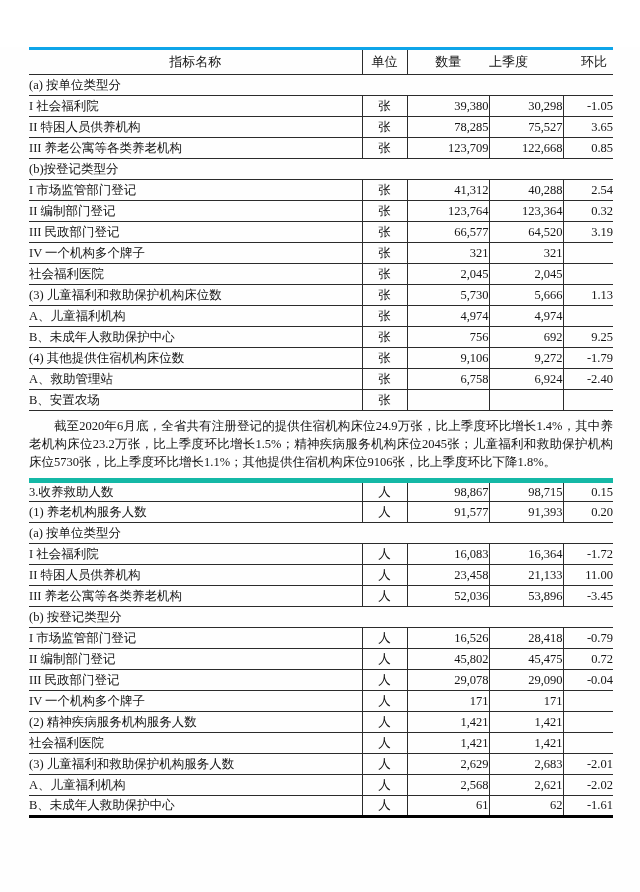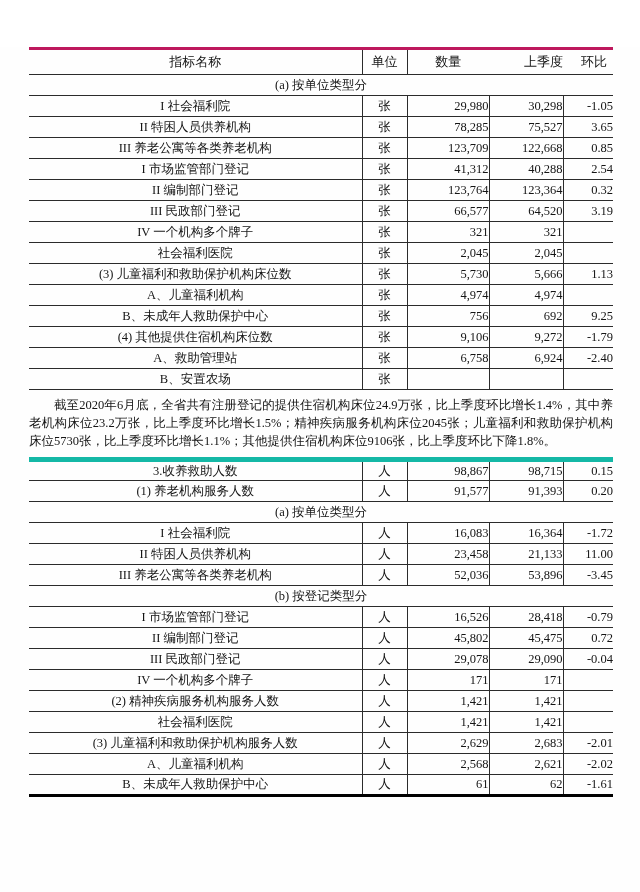--- a/index.html
+++ b/index.html
@@ -5,27 +5,27 @@
   html,body{margin:0;padding:0;}
   body{
     width:640px;height:892px;background:#ffffff;overflow:hidden;
     font-family:"Liberation Serif","DejaVu Serif",serif;color:#141414;
   }
   .page{position:relative;width:640px;height:892px;background:#fefefe;}
   .tbl{
     border-collapse:collapse;table-layout:fixed;width:584px;margin-left:29px;
     font-size:12.5px;color:#141414;
   }
-  #table-top{margin-top:47px;border-top:3px solid #be185d;}
+  #table-top{margin-top:47px;border-top:3px solid #0ea5e9;}
   #table-bottom{border-top:5px solid #14b8a6;border-bottom:3px solid #000;}
   .tbl tr{height:21px;border-bottom:1px solid #2b2b2b;}
   .tbl thead tr{height:26px;}
   .tbl th,.tbl td{padding:0;font-weight:normal;vertical-align:middle;}
   .hdr{font-weight:bold;font-size:13px;}
-  .name{text-align:center;white-space:nowrap;overflow:hidden;}
+  .name{text-align:left;white-space:nowrap;overflow:hidden;}
   .lv0{padding-left:7px;}
   .lv1{padding-left:25px;}
   .lv2{padding-left:38px;}
   .lv3{padding-left:60px;margin-left:6px;}
   .unit{text-align:center;}
   .qty,.prev{text-align:right;padding-right:3px;}
   .ratio{text-align:right;padding-right:5px;}
   .vl{border-left:1px solid #2b2b2b;}
   .vr{border-right:1px solid #2b2b2b;}
   .bold{font-weight:bold;}
@@ -48,48 +48,51 @@
         <col style="width:45px">
         <col style="width:82px">
         <col style="width:74px">
         <col style="width:50px">
     </colgroup>
     <thead>
       <tr>
         <th class="name hdr">指标名称</th>
         <th class="unit hdr vl vr">单位</th>
         <th class="qty hdr" style="text-align:center;padding-right:0;">数量</th>
-        <th class="prev hdr" style="text-align:right;padding-right:0;">上季度</th>
+        <th class="prev hdr" style="text-align:left;padding-right:0;">上季度</th>
         <th class="ratio hdr">环比</th>
       </tr>
     </thead>
     <tbody id="tbody-top">
         <tr>
           <td colspan="5" class="name lv2">(a) 按单位类型分</td>
         </tr>
         <tr>
           <td class="name lv3">I 社会福利院</td>
           <td class="unit vl">张</td>
-          <td class="qty vl">29,980</td>
+          <td class="qty vl">39,380</td>
           <td class="prev vl">30,298</td>
           <td class="ratio vl">-1.05</td>
         </tr>
         <tr>
           <td class="name lv3">II 特困人员供养机构</td>
           <td class="unit vl">张</td>
           <td class="qty vl">78,285</td>
           <td class="prev vl">75,527</td>
           <td class="ratio vl">3.65</td>
         </tr>
         <tr>
           <td class="name lv3">III 养老公寓等各类养老机构</td>
           <td class="unit vl">张</td>
           <td class="qty vl">123,709</td>
           <td class="prev vl">122,668</td>
           <td class="ratio vl">0.85</td>
+        </tr>
+        <tr>
+          <td colspan="5" class="name lv2">(b)按登记类型分</td>
         </tr>
         <tr>
           <td class="name lv3">I 市场监管部门登记</td>
           <td class="unit vl">张</td>
           <td class="qty vl">41,312</td>
           <td class="prev vl">40,288</td>
           <td class="ratio vl">2.54</td>
         </tr>
         <tr>
           <td class="name lv3">II 编制部门登记</td>

